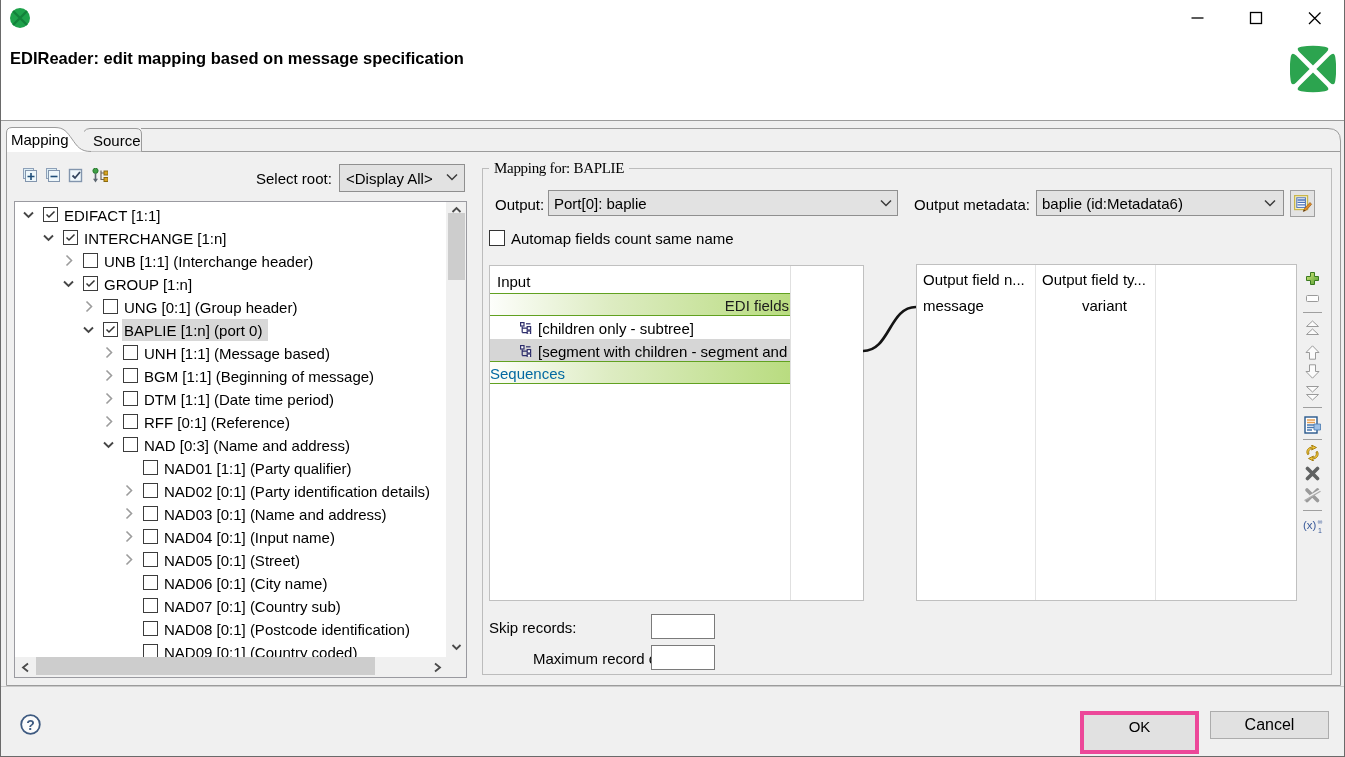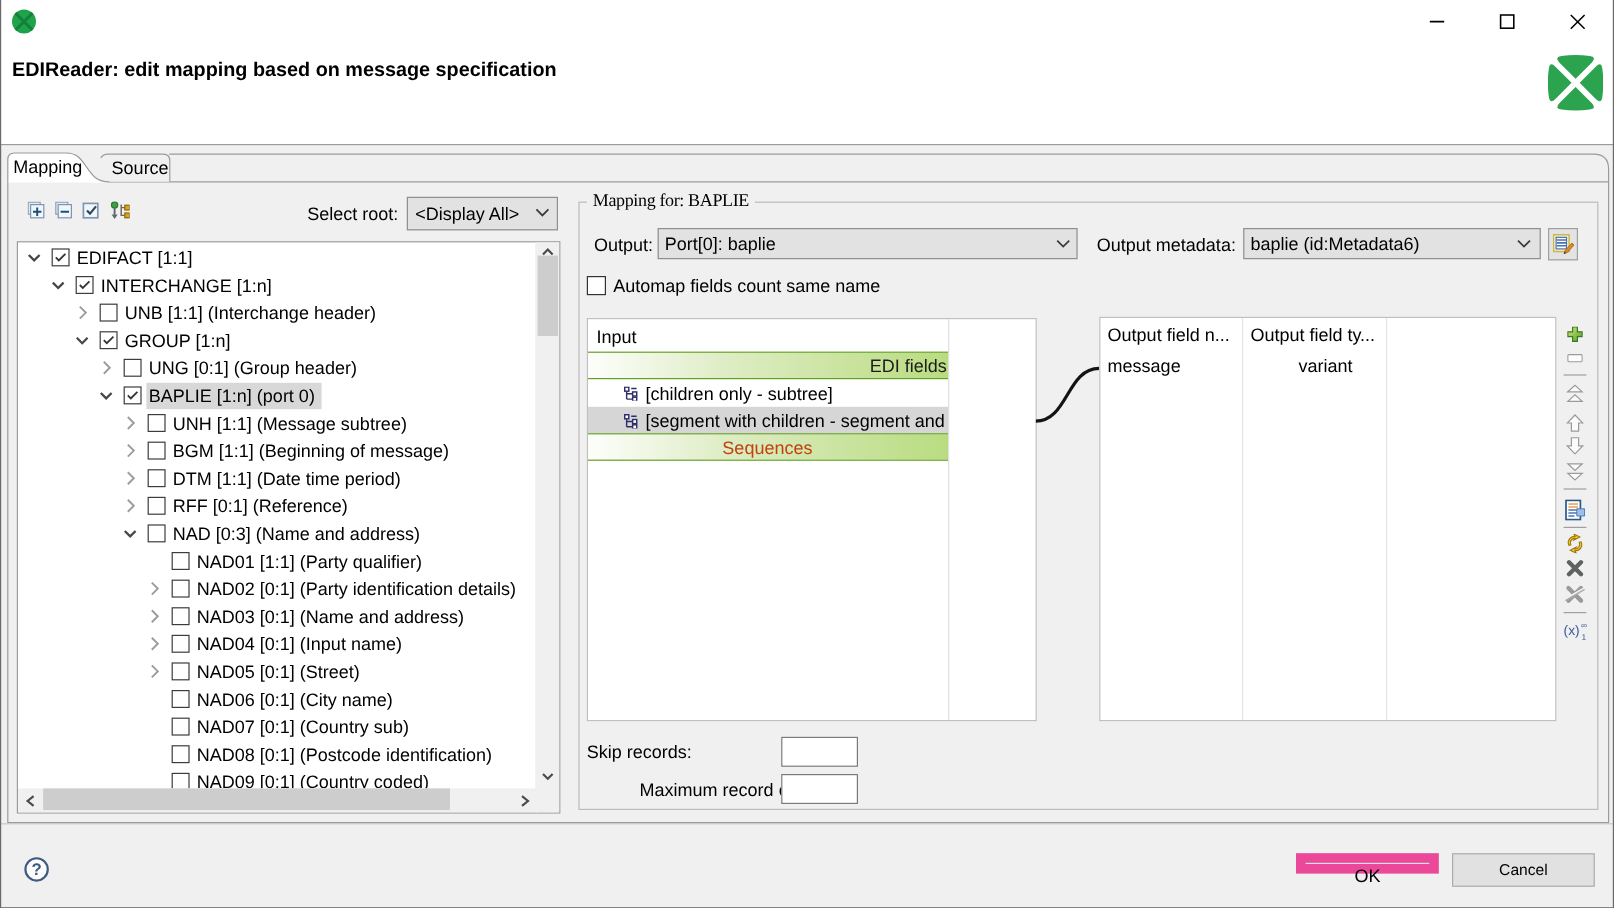--- a/index.html
+++ b/index.html
@@ -138,21 +138,21 @@
     <div class="abs" style="left:88px;top:120px;width:15px;height:15px;background:#fff;border:1px solid #3c3c3c;"></div>
     <svg style="left:90px;top:123px;" width="11" height="9" viewBox="0 0 11 9">
       <path d="M1.5 4.5 L4 7 L9.5 1.5" fill="none" stroke="#343434" stroke-width="1.5"></path>
     </svg>
     <div class="abs" style="left:107px;top:117px;width:146px;height:22px;background:#d8d8d8;"></div>
     <div class="txt" style="left:109px;top:120.5px;">BAPLIE [1:n] (port 0)</div>
     <svg style="left:90px;top:144px;" width="8" height="13" viewBox="0 0 8 13">
       <path d="M1.5 1.5 L6.5 6.5 L1.5 11.5" fill="none" stroke="#9c9c9c" stroke-width="1.6"></path>
     </svg>
     <div class="abs" style="left:108px;top:143px;width:15px;height:15px;background:#fff;border:1px solid #3c3c3c;"></div>
-    <div class="txt" style="left:129px;top:143.5px;">UNH [1:1] (Message subtree)</div>
+    <div class="txt" style="left:129px;top:143.5px;">UNH [1:1] (Message based)</div>
     <svg style="left:90px;top:167px;" width="8" height="13" viewBox="0 0 8 13">
       <path d="M1.5 1.5 L6.5 6.5 L1.5 11.5" fill="none" stroke="#9c9c9c" stroke-width="1.6"></path>
     </svg>
     <div class="abs" style="left:108px;top:166px;width:15px;height:15px;background:#fff;border:1px solid #3c3c3c;"></div>
     <div class="txt" style="left:129px;top:166.5px;">BGM [1:1] (Beginning of message)</div>
     <svg style="left:90px;top:190px;" width="8" height="13" viewBox="0 0 8 13">
       <path d="M1.5 1.5 L6.5 6.5 L1.5 11.5" fill="none" stroke="#9c9c9c" stroke-width="1.6"></path>
     </svg>
     <div class="abs" style="left:108px;top:189px;width:15px;height:15px;background:#fff;border:1px solid #3c3c3c;"></div>
     <div class="txt" style="left:129px;top:189.5px;">DTM [1:1] (Date time period)</div>
@@ -251,21 +251,21 @@
 
 <div class="abs" style="left:490px;top:293px;width:300px;height:23px;border-top:1px solid #61a120;border-bottom:1px solid #61a120;background:linear-gradient(90deg,#fdfefb 0%,#ddecc2 40%,#b9dc80 100%);"></div>
 <div class="txt" style="left:490px;top:298px;width:299px;text-align:right;color:#1c1c1c;">EDI fields</div>
 
 <div class="txt" style="left:538px;top:321px;">[children only - subtree]</div>
 
 <div class="abs" style="left:490px;top:339px;width:300px;height:22px;background:#d6d6d6;"></div>
 <div class="txt" style="left:538px;top:344px;text-align:center;">[segment with children - segment and</div>
 
 <div class="abs" style="left:490px;top:361px;width:300px;height:23px;border-top:1px solid #61a120;border-bottom:1px solid #61a120;background:linear-gradient(90deg,#fdfefb 0%,#ddecc2 40%,#b9dc80 100%);"></div>
-<div class="txt" style="left:490px;top:366px;width:299px;text-align:center;color:#c2410c;">Sequences</div>
+<div class="txt" style="left:490px;top:366px;width:299px;text-align:left;color:#0369a1;">Sequences</div>
 
 <svg class="abs" style="left:520px;top:322px;" width="12" height="12" viewBox="0 0 12 12">
   <rect x="0.6" y="0.6" width="3.4" height="3.4" fill="#fff" stroke="#2d2d6b" stroke-width="1.2"></rect>
   <path d="M2.2 4.4 V10.6 M2.2 6.2 H7 M2.2 10.6 H7" stroke="#2d2d6b" stroke-width="1.2" fill="none"></path>
   <path d="M6 1.8 H10.5" stroke="#2d2d6b" stroke-width="1.2"></path>
   <rect x="7.2" y="4.6" width="3.4" height="3.4" fill="#fff" stroke="#2d2d6b" stroke-width="1.2"></rect>
   <rect x="7.2" y="9" width="3.4" height="3.4" fill="#fff" stroke="#2d2d6b" stroke-width="1.2"></rect>
 </svg>
 <svg class="abs" style="left:520px;top:345px;" width="12" height="12" viewBox="0 0 12 12">
   <rect x="0.6" y="0.6" width="3.4" height="3.4" fill="#fff" stroke="#2d2d6b" stroke-width="1.2"></rect>
@@ -346,18 +346,18 @@
 <div class="txt" style="left:489px;top:620px;">Skip records:</div>
 <div class="abs" style="left:651px;top:614px;width:64px;height:25px;background:#fff;border:1px solid #7a7a7a;"></div>
 <div class="txt" style="left:489px;top:651px;margin-left:44px;">Maximum record count:</div>
 <div class="abs" style="left:651px;top:645px;width:64px;height:25px;background:#fff;border:1px solid #7a7a7a;"></div>
 
 <div class="abs" style="left:0;top:686px;width:1345px;height:1px;background:#c9c9c9;"></div>
 <svg class="abs" style="left:19.5px;top:713.5px;" width="21" height="21" viewBox="0 0 21 21">
   <circle cx="10.5" cy="10.5" r="9.3" fill="#fbfbfb" stroke="#3e5a80" stroke-width="1.8"></circle>
   <text x="10.5" y="15.5" text-anchor="middle" font-family="Liberation Sans" font-size="14" font-weight="bold" fill="#3e5a80">?</text>
 </svg>
-<div class="abs" style="left:1080px;top:711px;width:119px;height:17px;background:#e1e1e1;border:8px solid #ec4899;text-align:center;"><span style="font-size:15px;line-height:24px;">OK</span></div>
-<div class="abs" style="left:1210px;top:711px;width:119px;height:28px;background:#e1e1e1;border:1px solid #acacac;text-align:center;"><span style="font-size:13px;line-height:26px;">Cancel</span></div>
+<div class="abs" style="left:1080px;top:711px;width:119px;height:43px;background:#e1e1e1;border:4px solid #ec4899;text-align:center;"><span style="font-size:15px;line-height:24px;">OK</span></div>
+<div class="abs" style="left:1210px;top:711px;width:119px;height:28px;background:#e1e1e1;border:1px solid #acacac;text-align:center;"><span style="font-size:16px;line-height:26px;">Cancel</span></div>
 
 <div class="abs" style="left:0;top:0;width:1px;height:757px;background:#6a6a6a;"></div>
 <div class="abs" style="left:1344px;top:0;width:1px;height:757px;background:#6a6a6a;"></div>
 <div class="abs" style="left:0;top:756px;width:1345px;height:1px;background:#6a6a6a;"></div>
 
 </body></html>

